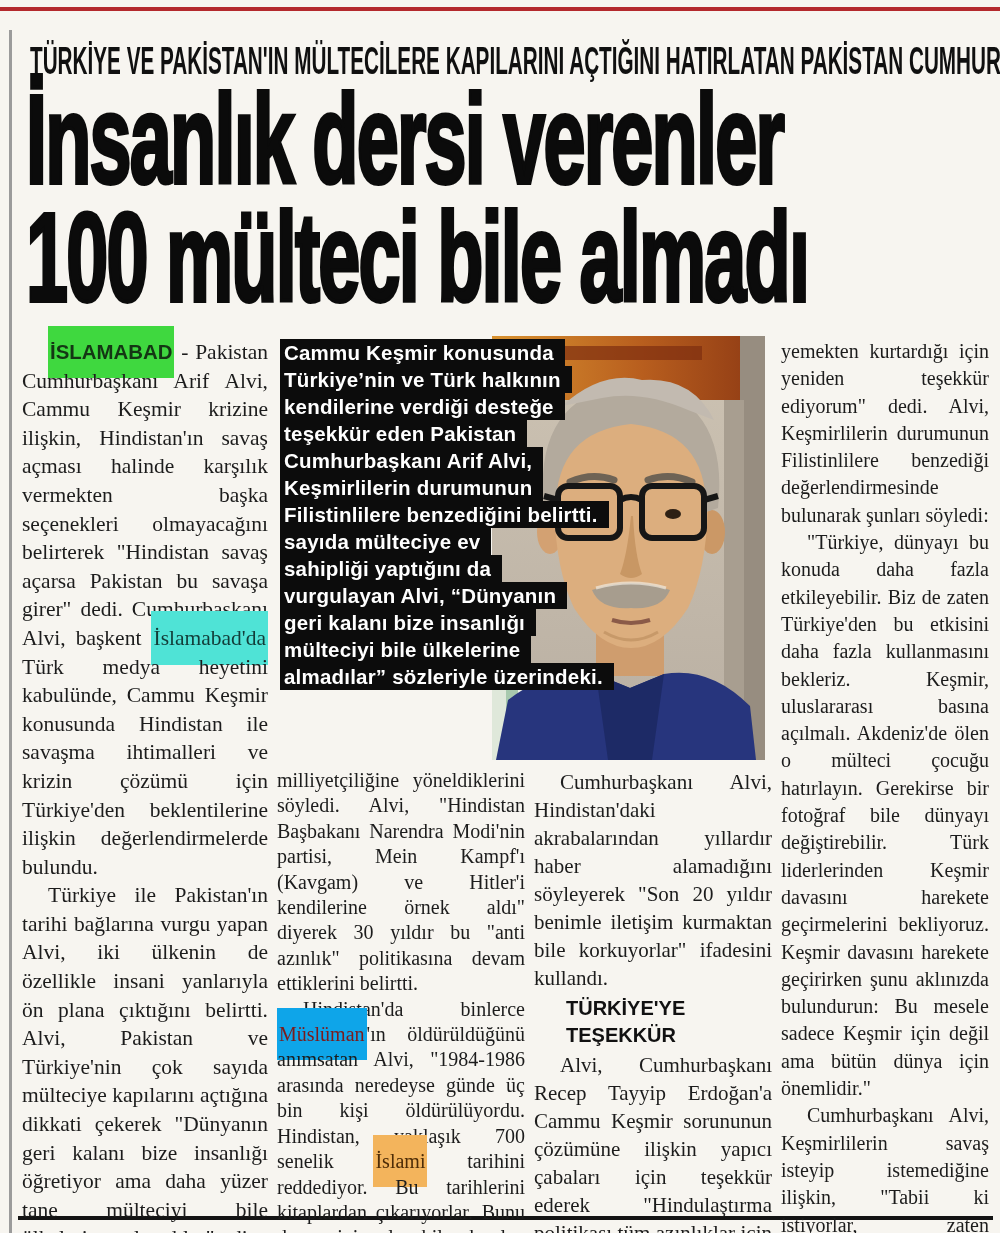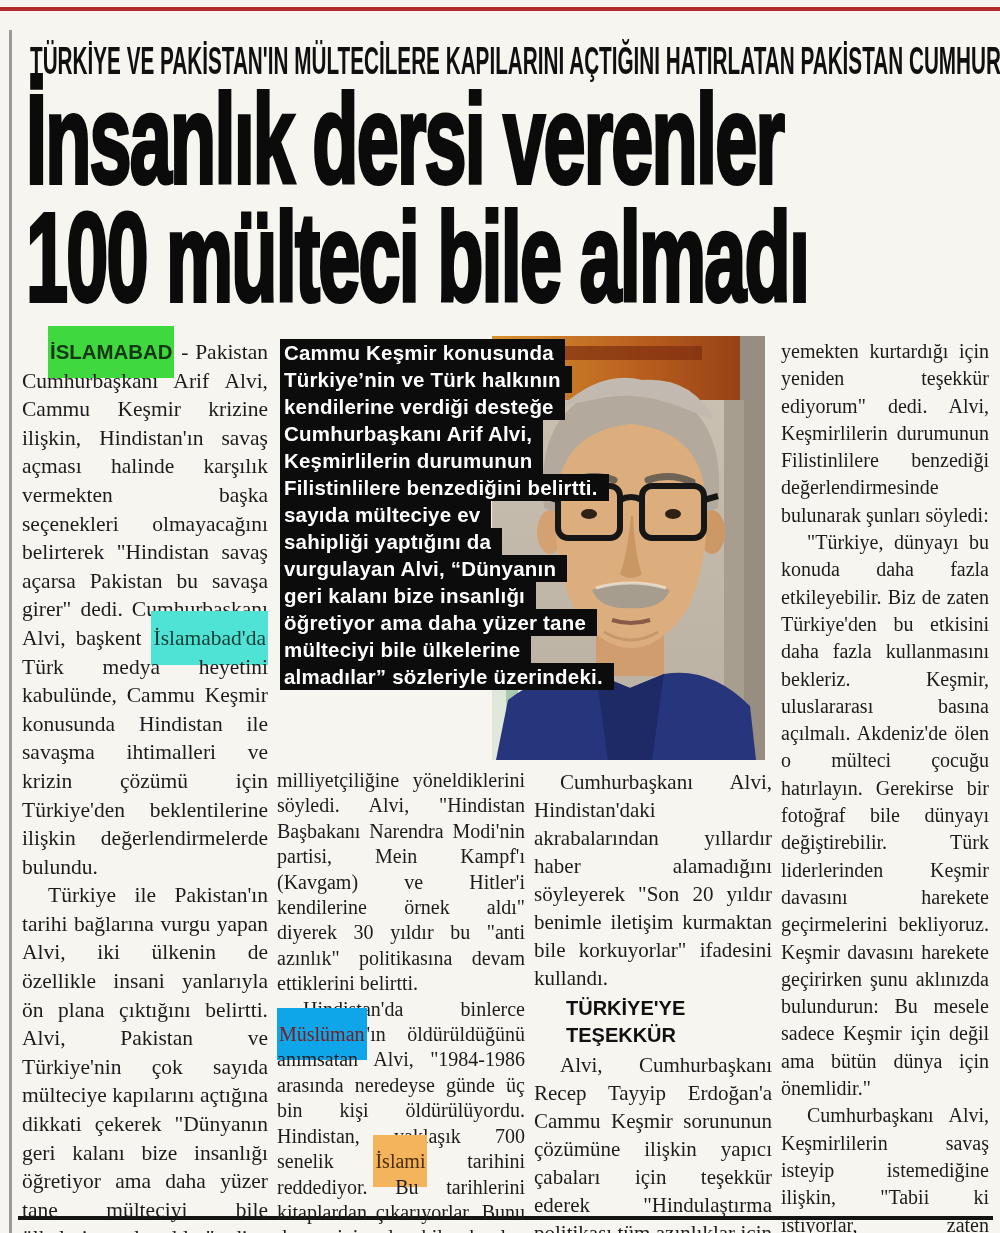--- a/index.html
+++ b/index.html
@@ -135,28 +135,28 @@
 
       <path d="M120,284 Q139,290 158,284" stroke="#8a5a48" stroke-width="4" fill="none"></path>
       <path d="M112,296 Q139,312 166,296" stroke="#b98a5c" stroke-width="3" fill="none" opacity="0.6"></path>
     </svg>
   </div>
 
   <div class="lede-box">
       <span class="lede-line">Cammu Keşmir konusunda</span>
       <span class="lede-line">Türkiye’nin ve Türk halkının</span>
       <span class="lede-line">kendilerine verdiği desteğe</span>
+      <span class="lede-line">teşekkür eden Pakistan</span>
       <span class="lede-line">Cumhurbaşkanı Arif Alvi,</span>
       <span class="lede-line">Keşmirlilerin durumunun</span>
       <span class="lede-line">Filistinlilere benzediğini belirtti.</span>
       <span class="lede-line">sayıda mülteciye ev</span>
       <span class="lede-line">sahipliği yaptığını da</span>
       <span class="lede-line">vurgulayan Alvi, “Dünyanın</span>
       <span class="lede-line">geri kalanı bize insanlığı</span>
-      <span class="lede-line">öğretiyor ama daha yüzer tane</span>
       <span class="lede-line">mülteciyi bile ülkelerine</span>
       <span class="lede-line">almadılar” sözleriyle üzerindeki.</span>
     </div>
 
   <div class="columns">
 
     <div class="col col1">
       <p><span class="hl hl-green">İSLAMABAD</span><span> - Pakistan Cumhurbaşkanı Arif Alvi, Cammu Keşmir krizine ilişkin, Hindistan'ın savaş açması halinde karşılık vermekten başka seçenekleri olmayacağını belirterek "Hindistan savaş açarsa Pakistan bu savaşa girer" dedi. Cumhurbaşkanı Alvi, başkent </span><span class="hl hl-cyan">İslamabad'da</span><span> Türk medya heyetini kabulünde, Cammu Keşmir konusunda Hindistan ile savaşma ihtimalleri ve krizin çözümü için Türkiye'den beklentilerine ilişkin değerlendirmelerde bulundu.</span></p>
       <p><span>Türkiye ile Pakistan'ın tarihi bağlarına vurgu yapan Alvi, iki ülkenin de özellikle insani yanlarıyla ön plana çıktığını belirtti. Alvi, Pakistan ve Türkiye'nin çok sayıda mülteciye kapılarını açtığına dikkati çekerek "Dünyanın geri kalanı bize insanlığı öğretiyor ama daha yüzer tane mülteciyi bile ülkelerine almadılar" diye konuştu.</span></p>
 

